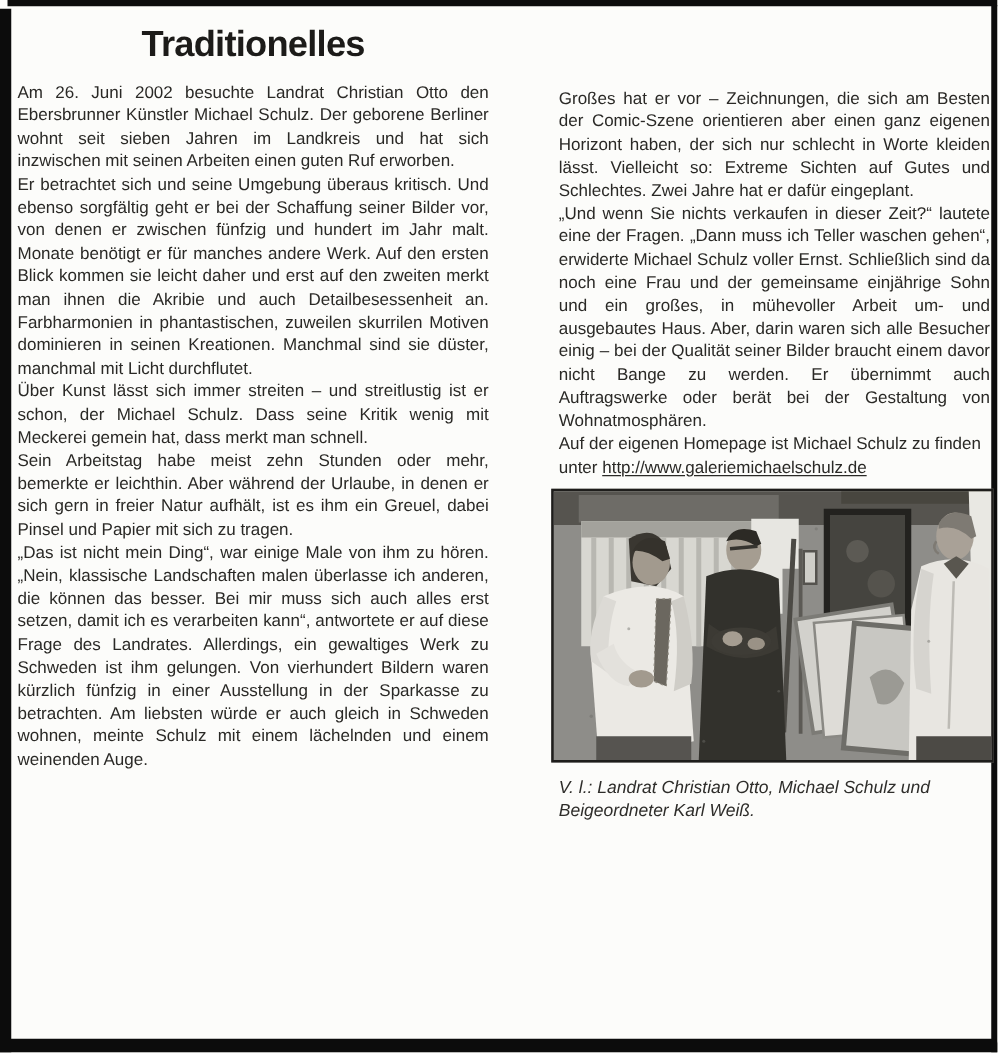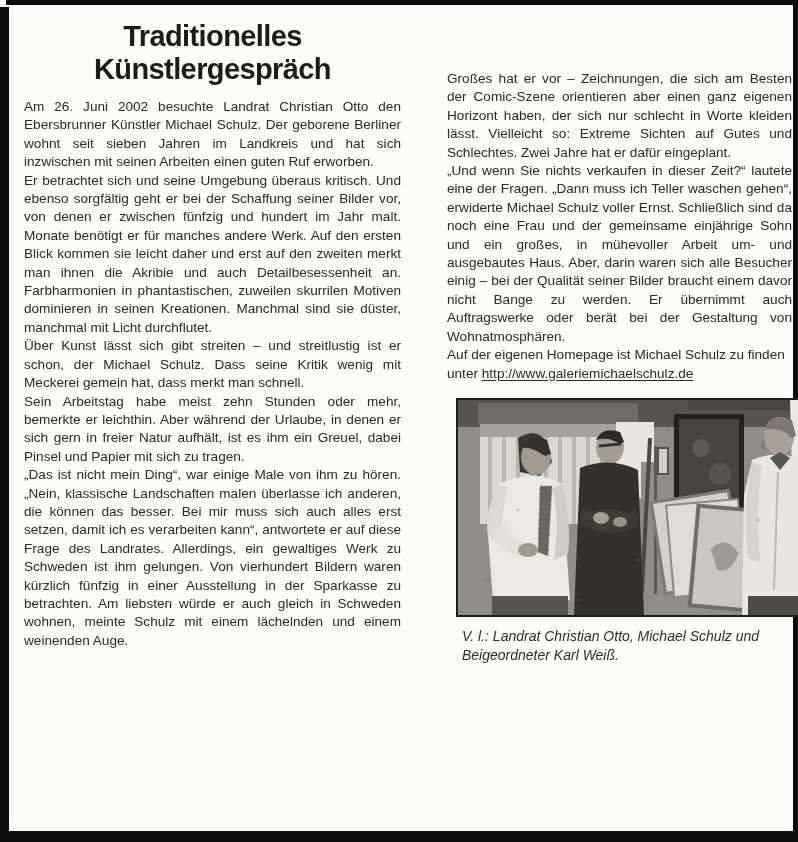--- a/index.html
+++ b/index.html
@@ -15,21 +15,21 @@
     color:#262522;
   }
   
   .scan-bar{position:absolute;background:#0c0c0c;}
   .scan-bar.top{left:6px;top:0;width:792px;height:5px;}
   .scan-bar.left{left:0;top:7px;width:9px;height:835px;}
   .scan-bar.right{right:0;top:4px;width:5px;height:838px;}
   .scan-bar.bottom{left:0;bottom:0;width:798px;height:11px;border-top-right-radius:4px;}
 
   .left-col{
-    position:absolute;left:14px;top:20px;width:377px;margin-left:10px;
+    position:absolute;left:14px;top:20px;width:377px;
   }
   .right-col{
     position:absolute;left:447px;top:70px;width:345px;
   }
   .headline{
     text-align:center;
     font-weight:700;
     font-size:29px;
     line-height:33px;
     letter-spacing:-0.6px;
@@ -58,21 +58,21 @@
     font-size:13.6px;
     line-height:18.4px;
     text-align:left;
     color:#2a2926;
   }
   .homepage-line a{
     color:#2a2926;
     text-decoration:underline;
     text-underline-offset:2px;
   }
-  figure{margin:15px;}
+  figure{margin:0;}
   .photo-frame{
     margin-top:8px;
     margin-left:-6px;
     width:350px;height:215px;
     border:2px solid #1e1d1b;
     box-sizing:content-box;
     background:#8e8d89;
   }
   .photo-frame svg{display:block;}
   .caption{
@@ -90,26 +90,25 @@
 <div class="page">
 
   <div class="scan-bar top"></div>
   <div class="scan-bar left"></div>
   <div class="scan-bar right"></div>
   <div class="scan-bar bottom"></div>
 
   <div class="left-col">
     <h1 class="headline">
       <span class="hl-line">Traditionelles</span>
-      <span class="hl-line">Künstlergespräch</span>
     </h1>
     <div>
         <p class="body-p">Am 26. Juni 2002 besuchte Landrat Christian Otto den Ebersbrunner Künstler Michael Schulz. Der geborene Berliner wohnt seit sieben Jahren im Landkreis und hat sich inzwischen mit seinen Arbeiten einen guten Ruf erworben.</p>
         <p class="body-p">Er betrachtet sich und seine Umgebung überaus kritisch. Und ebenso sorgfältig geht er bei der Schaffung seiner Bilder vor, von denen er zwischen fünfzig und hundert im Jahr malt. Monate benötigt er für manches andere Werk. Auf den ersten Blick kommen sie leicht daher und erst auf den zweiten merkt man ihnen die Akribie und auch Detailbesessenheit an. Farbharmonien in phantastischen, zuweilen skurrilen Motiven dominieren in seinen Kreationen. Manchmal sind sie düster, manchmal mit Licht durchflutet.</p>
-        <p class="body-p">Über Kunst lässt sich gibt streiten – und streitlustig ist er schon, der Michael Schulz. Dass seine Kritik wenig mit Meckerei gemein hat, dass merkt man schnell.</p>
+        <p class="body-p">Über Kunst lässt sich immer streiten – und streitlustig ist er schon, der Michael Schulz. Dass seine Kritik wenig mit Meckerei gemein hat, dass merkt man schnell.</p>
         <p class="body-p">Sein Arbeitstag habe meist zehn Stunden oder mehr, bemerkte er leichthin. Aber während der Urlaube, in denen er sich gern in freier Natur aufhält, ist es ihm ein Greuel, dabei Pinsel und Papier mit sich zu tragen.</p>
         <p class="body-p">„Das ist nicht mein Ding“, war einige Male von ihm zu hören. „Nein, klassische Landschaften malen überlasse ich anderen, die können das besser. Bei mir muss sich auch alles erst setzen, damit ich es verarbeiten kann“, antwortete er auf diese Frage des Landrates. Allerdings, ein gewaltiges Werk zu Schweden ist ihm gelungen. Von vierhundert Bildern waren kürzlich fünfzig in einer Ausstellung in der Sparkasse zu betrachten. Am liebsten würde er auch gleich in Schweden wohnen, meinte Schulz mit einem lächelnden und einem weinenden Auge.</p>
       </div>
   </div>
 
   <div class="right-col">
     <div>
         <p class="body-p">Großes hat er vor – Zeichnungen, die sich am Besten der Comic-Szene orientieren aber einen ganz eigenen Horizont haben, der sich nur schlecht in Worte kleiden lässt. Vielleicht so: Extreme Sichten auf Gutes und Schlechtes. Zwei Jahre hat er dafür eingeplant.</p>
         <p class="body-p">„Und wenn Sie nichts verkaufen in dieser Zeit?“ lautete eine der Fragen. „Dann muss ich Teller waschen gehen“, erwiderte Michael Schulz voller Ernst. Schließlich sind da noch eine Frau und der gemeinsame einjährige Sohn und ein großes, in mühevoller Arbeit um- und ausgebautes Haus. Aber, darin waren sich alle Besucher einig – bei der Qualität seiner Bilder braucht einem davor nicht Bange zu werden. Er übernimmt auch Auftragswerke oder berät bei der Gestaltung von Wohnatmosphären.</p>
       </div>

